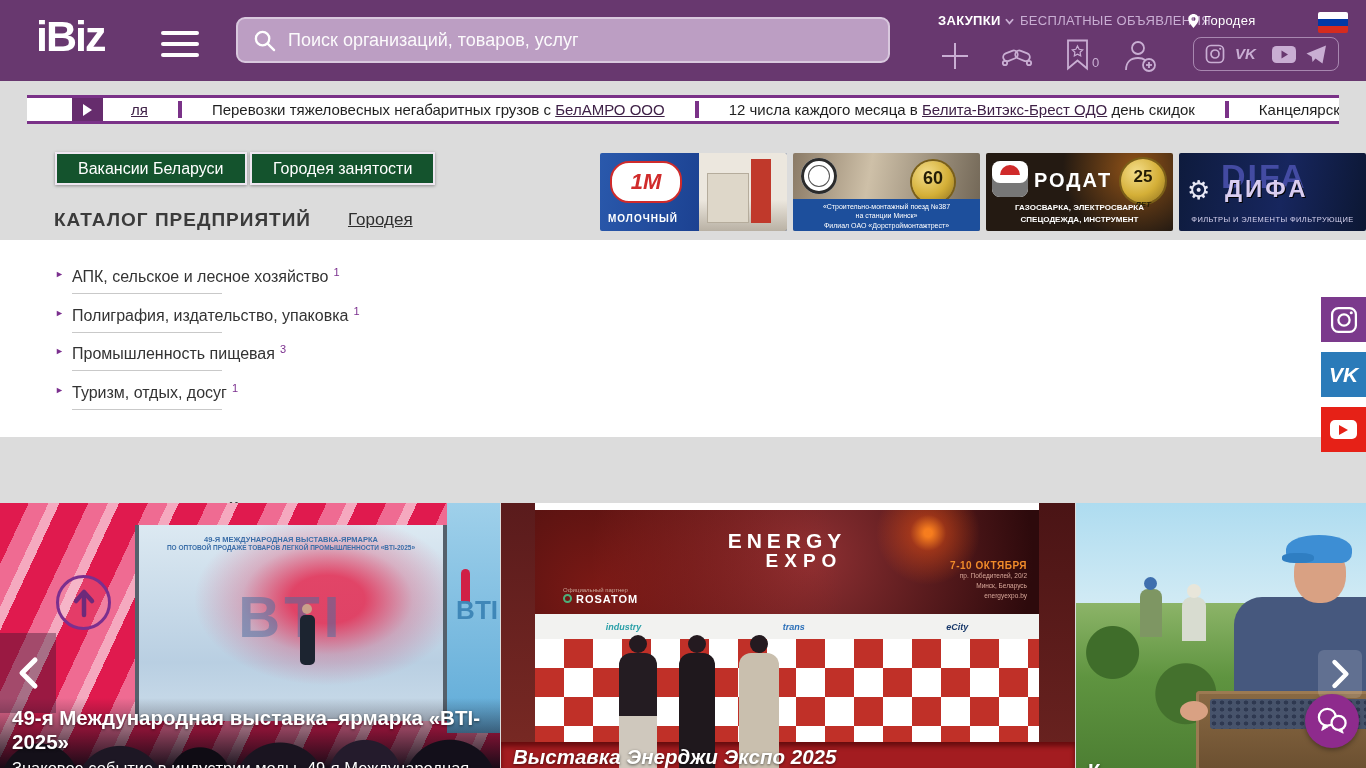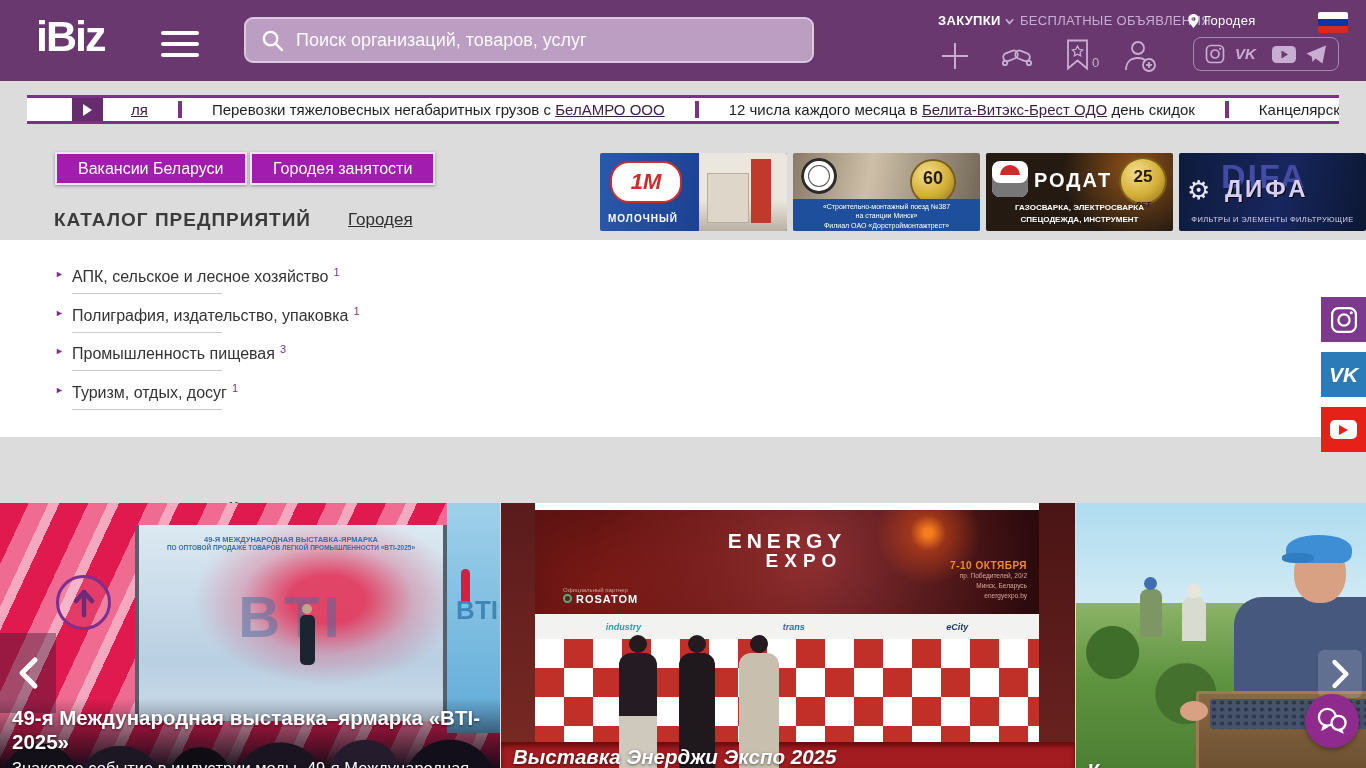--- a/index.html
+++ b/index.html
@@ -6,22 +6,22 @@
   html,body { background:#bfbfbf; }
   .page{
     position:relative; width:1366px; height:768px; overflow:hidden;
     background:#dcdcdc; font-family:"Liberation Sans", sans-serif;
   }
   
   .header{ position:absolute; left:0; top:0; width:1366px; height:81px; background:#68386f; }
   .logo{ position:absolute; left:36px; top:12px; color:#fff; font-size:43px; font-weight:bold; letter-spacing:-2px; cursor:pointer; }
   .burger{ position:absolute; left:161px; top:31px; width:38px; cursor:pointer; }
   .burger span{ display:block; height:4px; background:#fff; border-radius:2px; margin-bottom:7px; }
-  .search{ position:absolute; left:236px; top:17px; width:570px; height:46px;
-    background:#bc9ec3; border:2px solid #d9c8de; border-radius:9px; display:flex; align-items:center;margin-left:8px; }
+  .search{ position:absolute; left:236px; top:17px; width:654px; height:46px;
+    background:#bc9ec3; border:2px solid #d9c8de; border-radius:9px; display:flex; align-items:center; }
   .search svg{ margin:0 12px 0 15px; flex:none; }
   .search input{ flex:1; background:transparent; border:none; outline:none; color:#fff; font-size:18px; font-family:inherit; }
   .search input::placeholder{ color:#fff; opacity:.95; }
   .hnav{ position:absolute; top:13px; font-size:13px; letter-spacing:.3px; color:#fff; cursor:pointer; white-space:nowrap; }
   .hnav.zak{ left:938px; font-weight:bold; }
   .hnav.free{ left:1020px; color:#c9aed3; }
   .hnav.loc{ left:1188px; display:flex; align-items:center; gap:5px; }
   .flag{ position:absolute; left:1318px; top:12px; width:30px; height:21px; border-radius:2px; cursor:pointer;
     background:linear-gradient(#ffffff 0 33%, #0039a6 33% 66%, #d52b1e 66%); }
   .hicon{ position:absolute; cursor:pointer; color:#c9aed3; }
@@ -32,21 +32,21 @@
   
   .ticker{ position:absolute; left:27px; top:95px; width:1312px; height:29px; background:#fff;
     border-top:3px solid #7a3288; border-bottom:3px solid #7a3288; display:flex; align-items:center; overflow:hidden; white-space:nowrap;padding-left:45px; }
   .t-play{ width:31px; height:100%; background:#662c6d; flex:none; display:flex; align-items:center; justify-content:center; cursor:pointer; }
   .t-play i{ display:block; width:0; height:0; border-left:9px solid #fff; border-top:6px solid transparent; border-bottom:6px solid transparent; }
   .t-item{ font-size:15px; color:#1f1f1f; }
   .t-item a{ color:#3f2147; text-decoration:underline; cursor:pointer; }
   .t-sep{ width:4px; height:17px; background:#7a3288; margin:0 30px; flex:none; }
   .t-item:first-of-type{ margin-left:28px; }
   
-  .pbtn{ position:absolute; top:152px; height:33px; background:#a21caf; color:#fff; font-size:16px; font-family:inherit;
+  .pbtn{ position:absolute; top:152px; height:33px; background:#14532d; color:#fff; font-size:16px; font-family:inherit;
     border:2px solid #efe7f1; box-shadow:0 1px 3px rgba(0,0,0,.35); padding:0 21px; cursor:pointer; }
   
   .banners{ position:absolute; left:600px; top:153px; height:78px; display:flex; gap:6px; }
   .banner{ width:187px; height:78px; flex:none; position:relative; overflow:hidden; cursor:pointer; border-radius:2px; }
   .bn1{ background:linear-gradient(100deg,#2a59ac,#1c4292 55%,#16346f); }
   .bn1 .lg{ position:absolute; left:10px; top:8px; width:72px; height:42px; background:#fff; border:2px solid #d02b2b; border-radius:19px;
     color:#d02b2b; font-size:22px; font-weight:bold; font-style:italic; text-align:center; line-height:38px; }
   .bn1 .cap{ position:absolute; left:8px; bottom:7px; color:#fff; font-size:10px; font-weight:bold; letter-spacing:1px; }
   .bn1 .bldg{ position:absolute; right:0; top:0; width:88px; height:78px;
     background:linear-gradient(180deg,#ece7de 0 60%,#b9b1a4 100%); }

